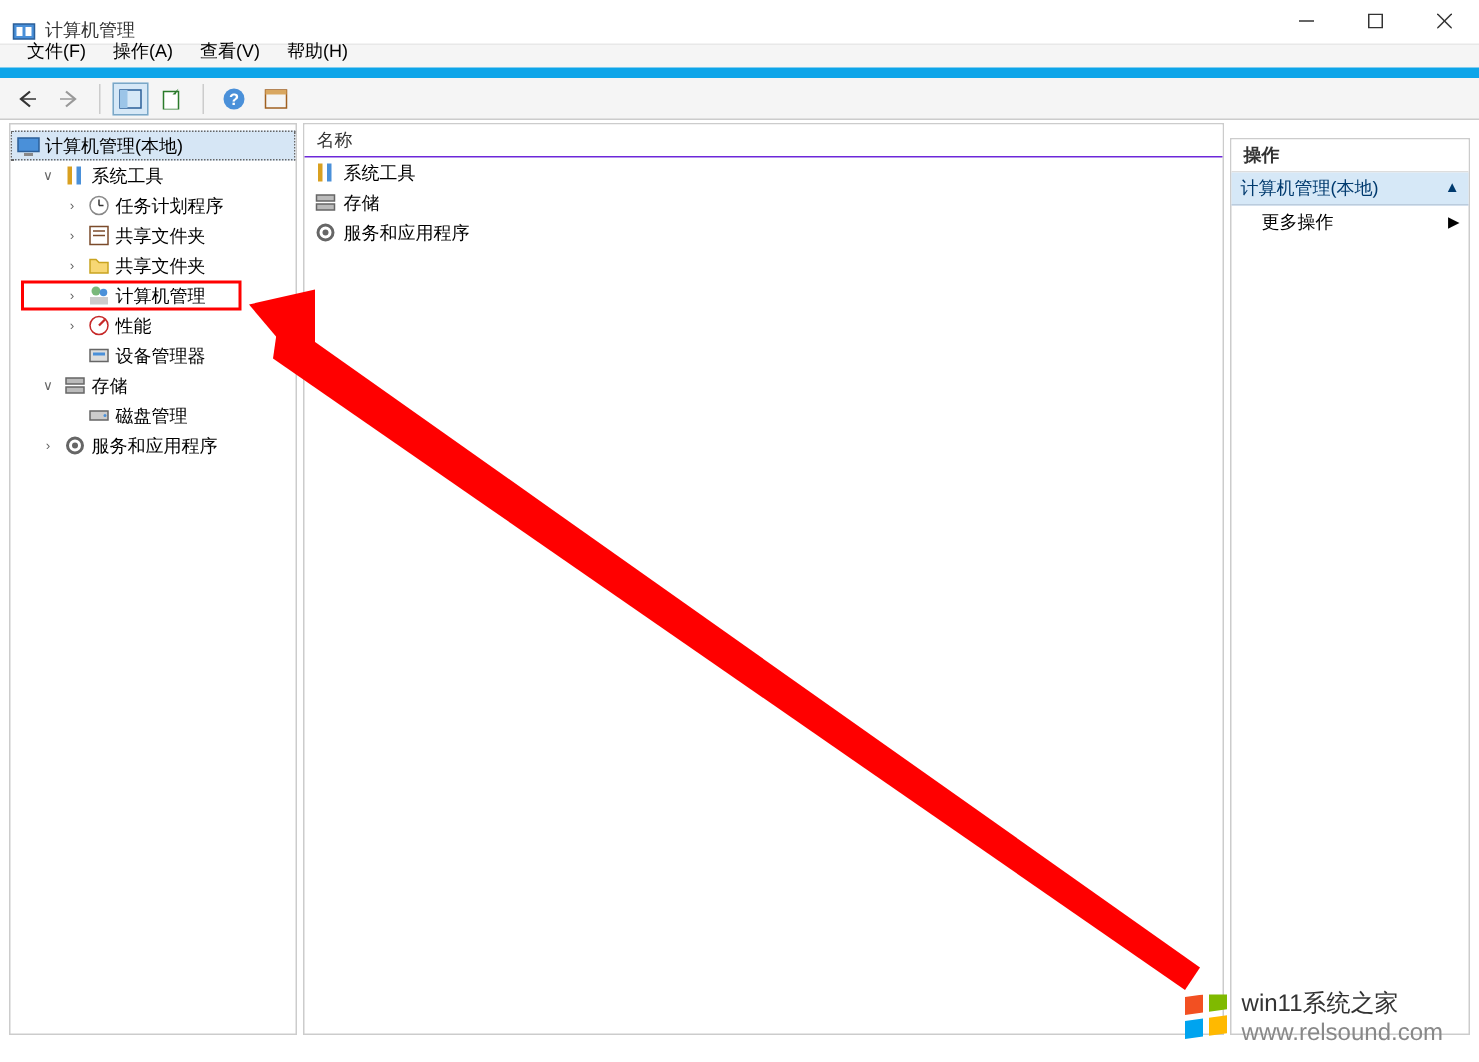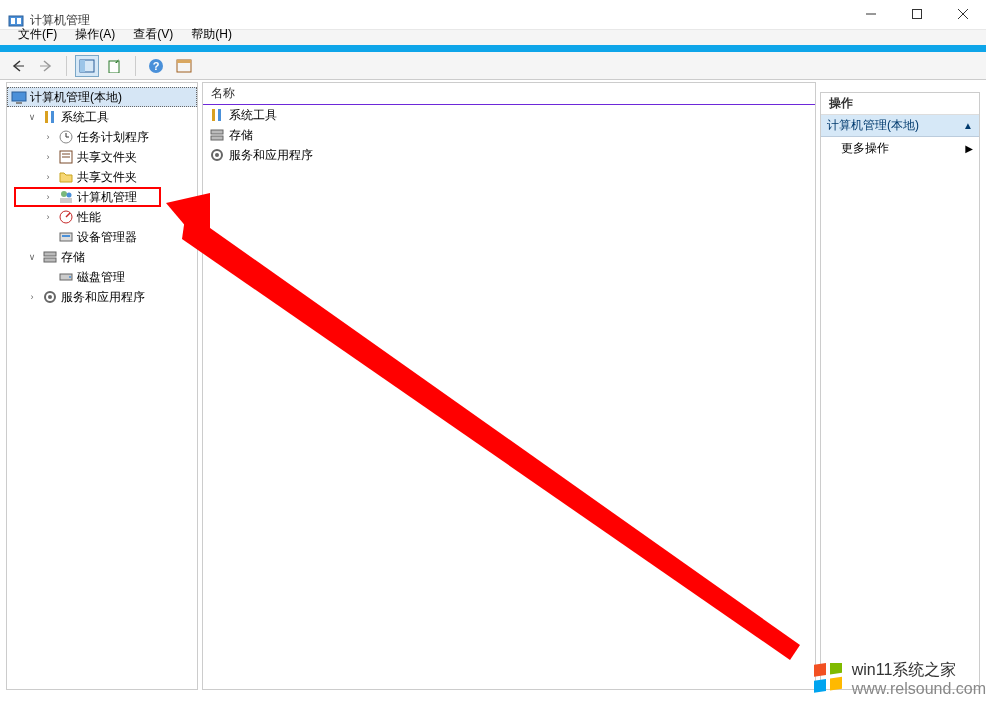--- a/index.html
+++ b/index.html
@@ -47,21 +47,21 @@
 .list-item .item-icon { width: 16px; height: 16px; margin-right: 4px; display: inline-flex; align-items: center; justify-content: center; }
 
 
 .action-header { height: 22px; border-bottom: 1px solid #ddd; display: flex; align-items: center; padding-left: 8px; color: #333; background: #fff; font-weight: bold; }
 .action-group-hdr { background: #d6e8f7; height: 22px; display: flex; align-items: center; padding: 0 6px; color: #003a6e; border-bottom: 1px solid #bcd; }
 .action-group-hdr .collapse { margin-left: auto; font-size: 10px; color: #003a6e; }
 .action-item { height: 22px; display: flex; align-items: center; padding-left: 20px; color: #000; }
 .action-item .arrow { margin-left: auto; margin-right: 6px; font-size: 10px; }
 
 
-.watermark { position: absolute; right: 0; bottom: 10px; display: flex; align-items: center; gap: 8px; color: #333; }
+.watermark { position: absolute; right: 24px; bottom: 10px; display: flex; align-items: center; gap: 8px; color: #333; }
 .watermark .logo { width: 32px; height: 32px; }
 .watermark .txt { display: flex; flex-direction: column; line-height: 1.2; }
 .watermark .txt .t1 { font-size: 16px; }
 .watermark .txt .t2 { font-size: 16px; color: #888; }
 
 
 .annot-arrow { position: absolute; pointer-events: none; }
 
 
 svg { display: block; }

